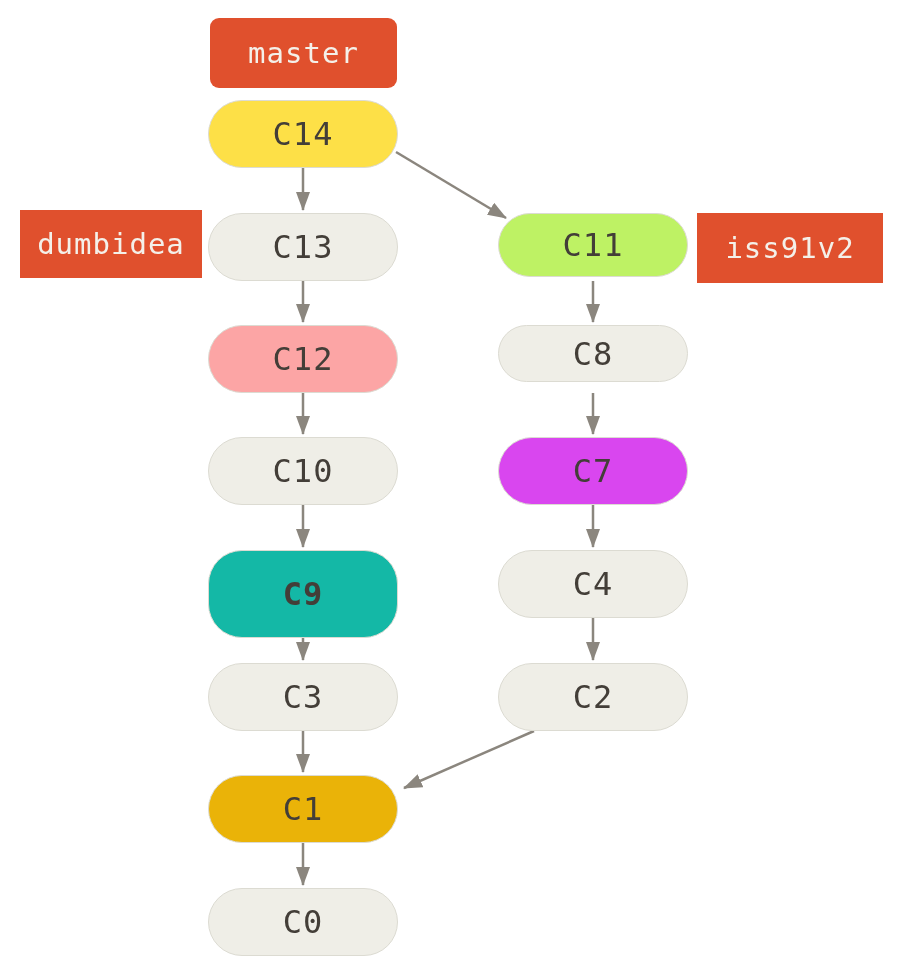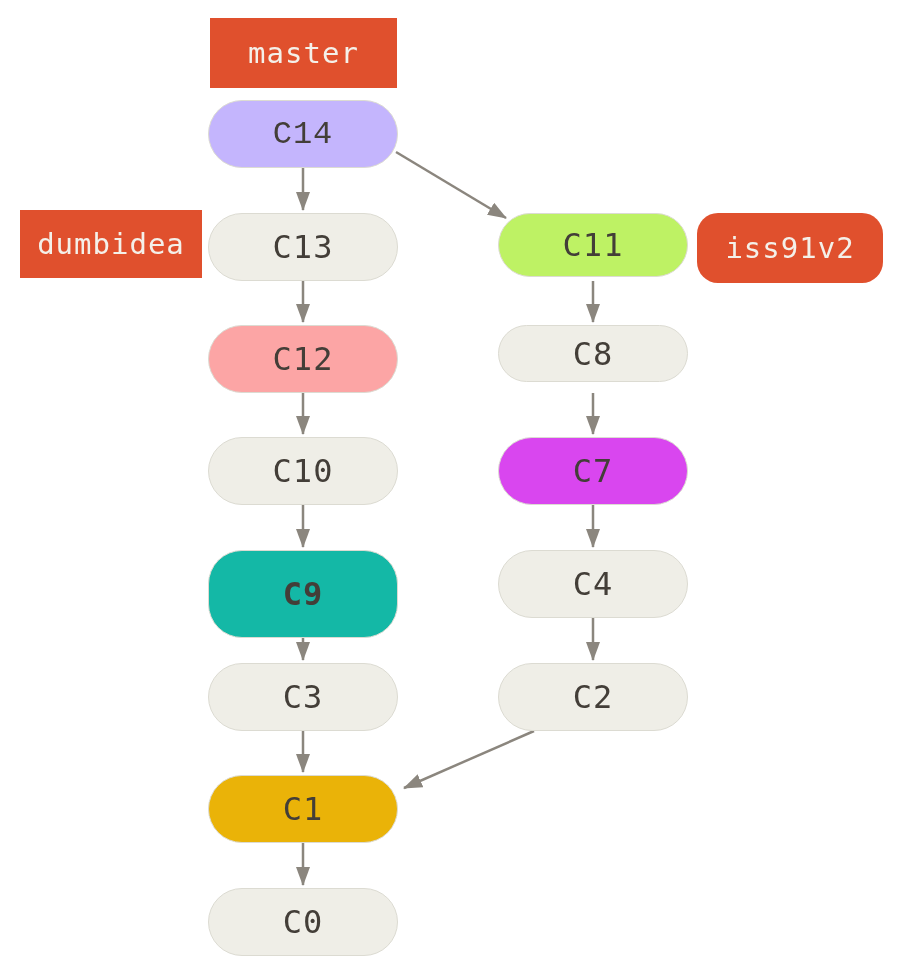--- a/index.html
+++ b/index.html
@@ -62,21 +62,21 @@
       <line x1="303" y1="618" x2="303" y2="660" stroke="#8b867e" stroke-width="2.5" marker-end="url(#arrowhead)"></line>
       <line x1="303" y1="731" x2="303" y2="772" stroke="#8b867e" stroke-width="2.5" marker-end="url(#arrowhead)"></line>
       <line x1="303" y1="843" x2="303" y2="885" stroke="#8b867e" stroke-width="2.5" marker-end="url(#arrowhead)"></line>
       <line x1="593" y1="281" x2="593" y2="322" stroke="#8b867e" stroke-width="2.5" marker-end="url(#arrowhead)"></line>
       <line x1="593" y1="393" x2="593" y2="434" stroke="#8b867e" stroke-width="2.5" marker-end="url(#arrowhead)"></line>
       <line x1="593" y1="505" x2="593" y2="547" stroke="#8b867e" stroke-width="2.5" marker-end="url(#arrowhead)"></line>
       <line x1="593" y1="618" x2="593" y2="660" stroke="#8b867e" stroke-width="2.5" marker-end="url(#arrowhead)"></line>
       <line x1="396" y1="152" x2="506" y2="218" stroke="#8b867e" stroke-width="2.5" marker-end="url(#arrowhead)"></line>
       <line x1="534" y1="731" x2="404" y2="788" stroke="#8b867e" stroke-width="2.5" marker-end="url(#arrowhead)"></line>
     </svg>
-<div class="commit-node" style="left: 208px; top: 100px; width: 190px; height: 68px; background: #c4b5fd; border: 1px solid rgb(220, 219, 210); color: rgb(67, 62, 56); font-family: Liberation Mono, monospace;">
+<div class="commit-node" style="left: 208px; top: 100px; width: 190px; height: 68px; background: #fde047; border: 1px solid rgb(220, 219, 210); color: rgb(67, 62, 56);">
       <span>C14</span>
     </div>
     <div class="commit-node" style="left: 208px; top: 213px; width: 190px; height: 68px; background: rgb(239, 238, 231); border: 1px solid rgb(220, 219, 210); color: rgb(67, 62, 56);">
       <span>C13</span>
     </div>
     <div class="commit-node" style="left: 208px; top: 325px; width: 190px; height: 68px; background: #fca5a5; border: 1px solid rgb(220, 219, 210); color: rgb(67, 62, 56);">
       <span>C12</span>
     </div>
     <div class="commit-node" style="left: 208px; top: 437px; width: 190px; height: 68px; background: rgb(239, 238, 231); border: 1px solid rgb(220, 219, 210); color: rgb(67, 62, 56);">
       <span>C10</span>
@@ -101,22 +101,22 @@
     </div>
     <div class="commit-node" style="left: 498px; top: 437px; width: 190px; height: 68px; background: #d946ef; border: 1px solid rgb(220, 219, 210); color: rgb(67, 62, 56);">
       <span>C7</span>
     </div>
     <div class="commit-node" style="left: 498px; top: 550px; width: 190px; height: 68px; background: rgb(239, 238, 231); border: 1px solid rgb(220, 219, 210); color: rgb(67, 62, 56);">
       <span>C4</span>
     </div>
     <div class="commit-node" style="left: 498px; top: 663px; width: 190px; height: 68px; background: rgb(239, 238, 231); border: 1px solid rgb(220, 219, 210); color: rgb(67, 62, 56);">
       <span>C2</span>
     </div>
-    <div class="branch-label" style="left: 210px; top: 18px; width: 187px; height: 70px; background: rgb(224, 80, 45); color: rgb(244, 240, 233);">
+    <div class="branch-label" style="left: 210px; top: 18px; width: 187px; height: 70px; background: rgb(224, 80, 45); color: rgb(244, 240, 233); border-radius: 9px;">
       <span>master</span>
     </div>
     <div class="branch-label" style="left: 20px; top: 210px; width: 182px; height: 68px; background: rgb(224, 80, 45); color: rgb(244, 240, 233);">
       <span>dumbidea</span>
     </div>
-    <div class="branch-label" style="left: 697px; top: 213px; width: 186px; height: 70px; background: rgb(224, 80, 45); color: rgb(244, 240, 233); border-radius: 21px;">
+    <div class="branch-label" style="left: 697px; top: 213px; width: 186px; height: 70px; background: rgb(224, 80, 45); color: rgb(244, 240, 233);">
       <span>iss91v2</span>
     </div>
   </div>
 
 </body></html>

